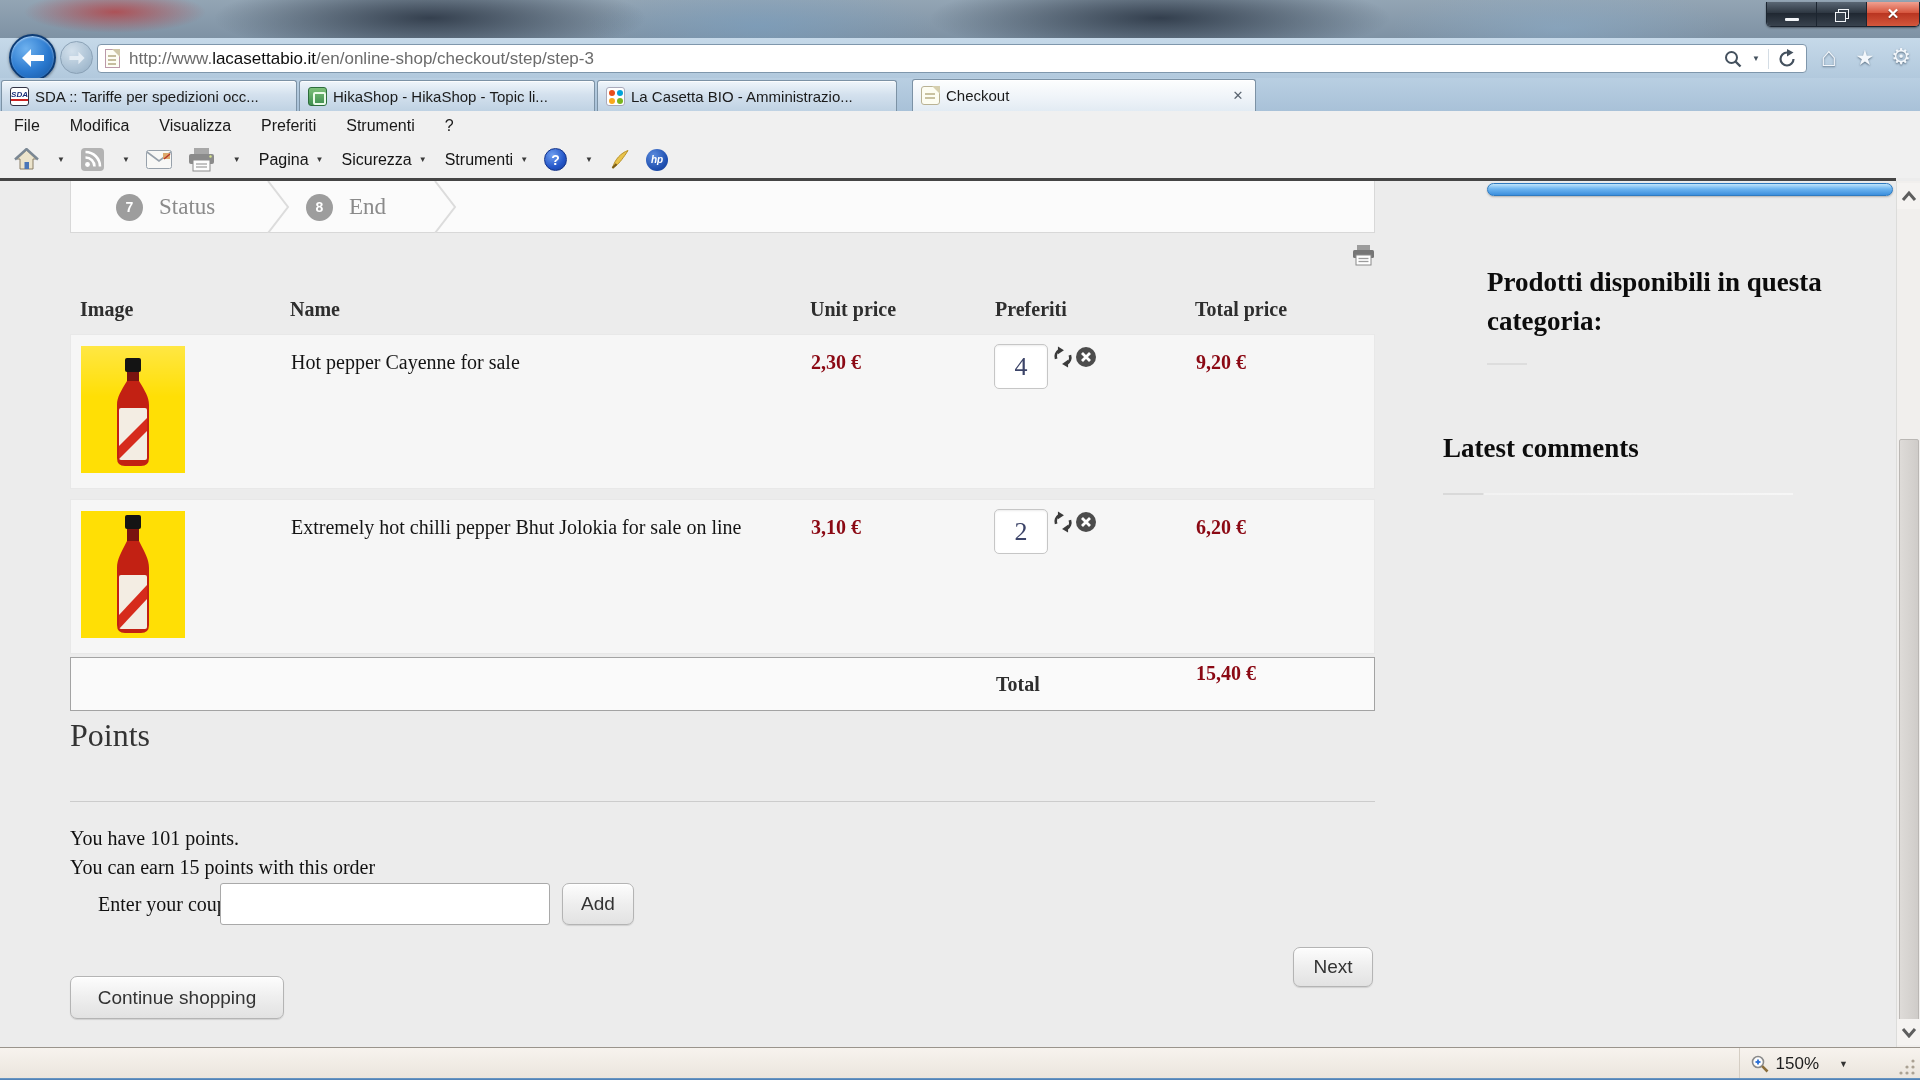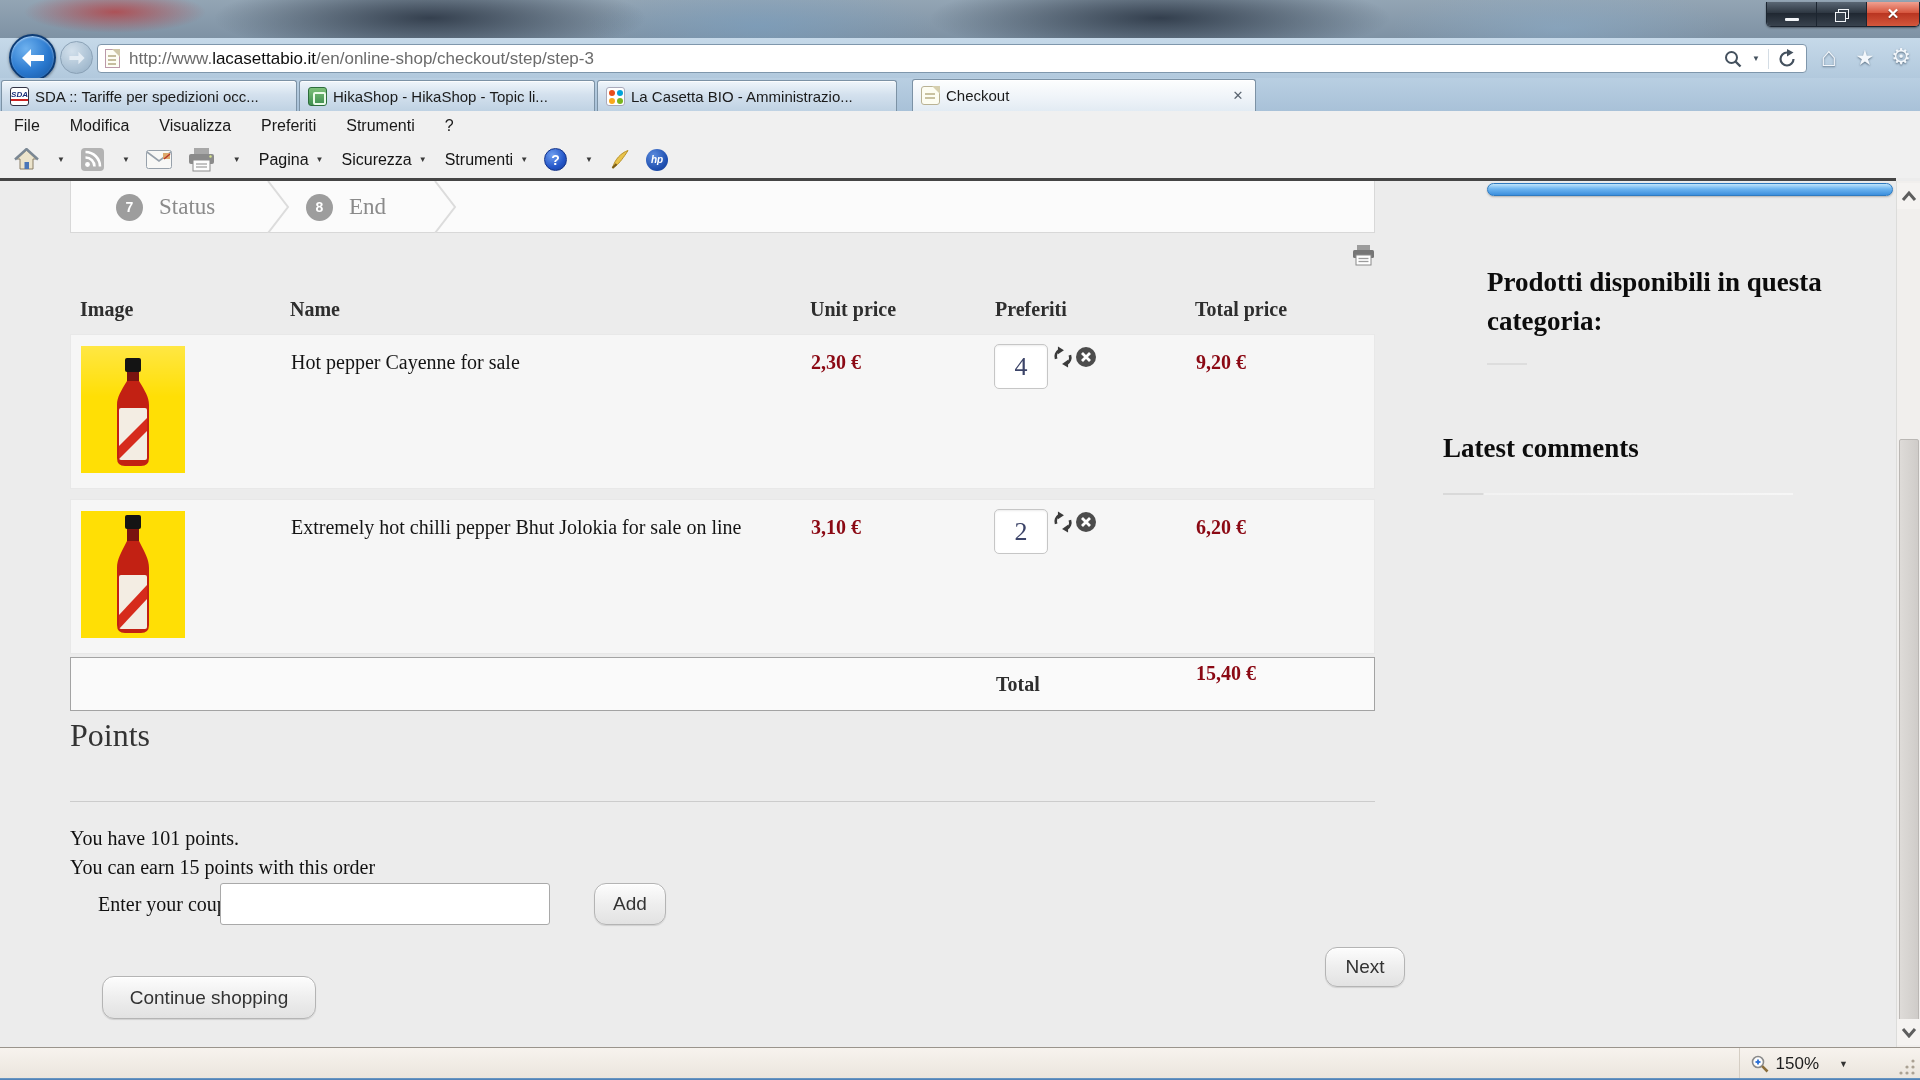--- a/index.html
+++ b/index.html
@@ -125,22 +125,22 @@
   .cart-total-row { top:476px; height:54px; background:#fafafa; border:1px solid #a3a3a3; }
   .total-label { font-family:"Liberation Serif",serif; font-size:20px; font-weight:bold; color:#2e2e2e; padding:15px 0 0 10px; }
 
   .points-heading { position:absolute; left:70px; top:536px; font-family:"Liberation Serif",serif; font-size:32px; color:#333; }
   .points-hr { position:absolute; left:70px; top:620px; width:1305px; height:1px; background:#ccc; }
   .points-line1 { position:absolute; left:70px; top:646px; font-family:"Liberation Serif",serif; font-size:20px; color:#111; }
   .points-line2 { position:absolute; left:70px; top:675px; font-family:"Liberation Serif",serif; font-size:20px; color:#111; }
   .coupon-label { position:absolute; left:70px; top:712px; font-family:"Liberation Serif",serif; font-size:20px; color:#111;margin-left:28px; }
   .coupon-input { position:absolute; left:220px; top:702px; width:330px; height:42px; background:#fff;
     border:1px solid #a9a9a9; border-radius:3px; font-size:18px; padding:0 8px; }
-  .btn { background:linear-gradient(#fdfdfd, #eee 50%, #e2e2e2); border:1px solid #b4b4b4; border-radius:12px;
-    color:#333; font-size:19px; box-shadow:0 1px 1px rgba(0,0,0,.12), inset 0 1px 0 #fff;margin-left:32px; }
+  .btn { background:linear-gradient(#fdfdfd, #eee 50%, #e2e2e2); border:1px solid #b4b4b4; border-radius:7px;
+    color:#333; font-size:19px; box-shadow:0 1px 1px rgba(0,0,0,.12), inset 0 1px 0 #fff; }
   .add-btn { position:absolute; left:562px; top:702px; width:72px; height:42px; }
   .next-btn { position:absolute; left:1293px; top:766px; width:80px; height:40px; }
   .continue-btn { position:absolute; left:70px; top:795px; width:214px; height:43px; font-size:19px; }
 
   
   .blue-bar { position:absolute; left:1487px; top:2px; width:406px; height:13px; border-radius:7px;
     background:linear-gradient(#bfe4fa, #6cb4f0 45%, #3c8fdd); border:1px solid #2f7bc0; box-shadow:0 1px 2px rgba(0,0,0,.25); }
   .side-cat { position:absolute; left:1487px; top:82px; width:360px; font-family:"Liberation Serif",serif;
     font-size:27px; font-weight:bold; color:#0c0c0c; line-height:39px; }
   .side-div1 { position:absolute; left:1487px; top:182px; width:40px; height:2px; background:#ddd; }

